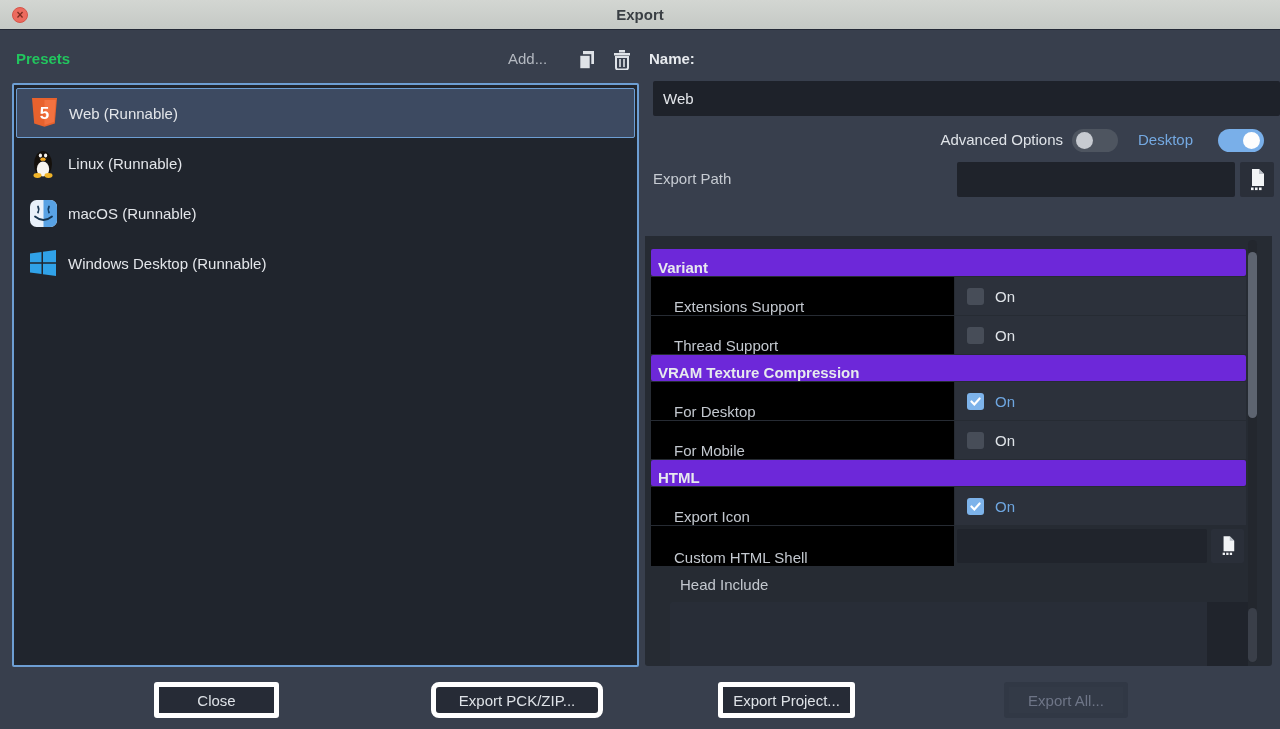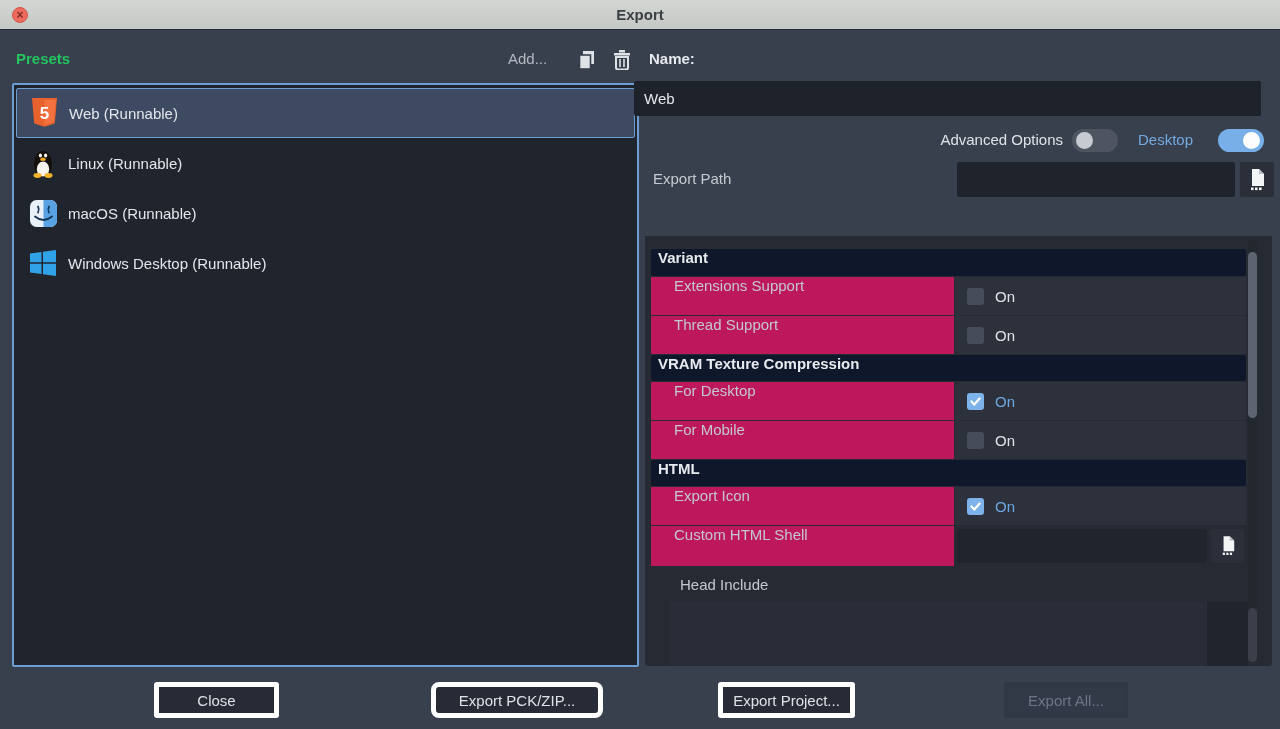--- a/index.html
+++ b/index.html
@@ -27,21 +27,21 @@
 
   
   .preset-list { position:absolute; left:12px; top:83px; width:627px; height:584px;
     background:#20252d; border:2px solid #6d9ed3; border-radius:2px; }
   .preset-item { position:absolute; left:2px; width:619px; height:50px; display:flex; align-items:center; cursor:pointer; }
   .preset-item .p-icon { position:absolute; left:13px; width:28px; height:30px; display:flex; align-items:center; justify-content:center; }
   .preset-item .p-label { position:absolute; left:52px; color:#e3e6ea; }
   .preset-item.selected { background:#3d4a61; border:1px solid #6d9ed3; border-radius:2px; }
 
   
-  .name-input { position:absolute; left:634px; top:81px; width:627px; height:35px;
+  .name-input { position:absolute; left:653px; top:81px; width:627px; height:35px;
     background:#1e222a; border-radius:2px; color:#e4e7eb; line-height:35px; padding-left:10px; }
   .adv-label { position:absolute; left:890px; top:131px; width:173px; text-align:right; color:#dfe3e8; }
   .runnable-label { position:absolute; left:1138px; top:131px; color:#74a9e2; }
   .toggle { position:absolute; top:129px; width:46px; height:23px; border-radius:12px; cursor:pointer; }
   .toggle .knob { position:absolute; top:3px; width:17px; height:17px; border-radius:50%; }
   .toggle.off { background:#4e5560; }
   .toggle.off .knob { left:4px; background:#c7cbd1; }
   .toggle.on { background:#79afe9; }
   .toggle.on .knob { right:4px; background:#fdfdfd; }
 
@@ -54,24 +54,24 @@
   
   .tabbar { position:absolute; left:645px; top:204px; width:627px; height:32px;
     background:#2d323c; border-radius:4px 4px 0 0; display:flex; }
   .tab { padding:0 17px; display:flex; align-items:center; color:#899098; cursor:pointer; }
   .tab.active { background:#262b33; color:#e7eaee; border-top:2px solid #6d9ed3; border-radius:1px 1px 0 0; padding:0 14px; }
 
   
   .inspector { position:absolute; left:645px; top:236px; width:627px; height:430px;
     background:#262b33; border-radius:0 0 3px 3px; overflow:hidden; }
   .insp-row { position:absolute; left:6px; width:595px; }
-  .sec-header { background:#0f172a; border-radius:2px; display:flex; align-items:flex-start; }
+  .sec-header { background:#6d28d9; border-radius:2px; display:flex; align-items:flex-end; }
   .sec-header span { font-weight:bold; color:#e7eaee; padding-left:7px; }
   .prop-row .label-cell { position:absolute; left:0; top:0; width:303px; height:100%;
-    background:#be185d; display:flex; align-items:flex-start; }
+    background:#000000; display:flex; align-items:flex-end; }
   .prop-row .label-cell span { padding-left:23px; color:#c3c8cf; }
   .prop-row .value-cell { position:absolute; left:304px; top:0; width:291px; height:100%;
     background:#2c313b; display:flex; align-items:center; }
   .checkbox { width:17px; height:17px; border-radius:3px; margin-left:12px; cursor:pointer;
     display:flex; align-items:center; justify-content:center; background:#474d58; }
   .checkbox.checked { background:#7db3ea; }
   .on-label { margin-left:11px; color:#dfe3e8; }
   .on-label.edited { color:#6ea6e0; }
   .mini-input { position:absolute; left:2px; top:3px; width:250px; height:34px; background:#20242c; border-radius:2px; }
   .mini-file-btn { position:absolute; left:256px; top:3px; width:33px; height:34px; background:#2a2f39; border-radius:2px;

